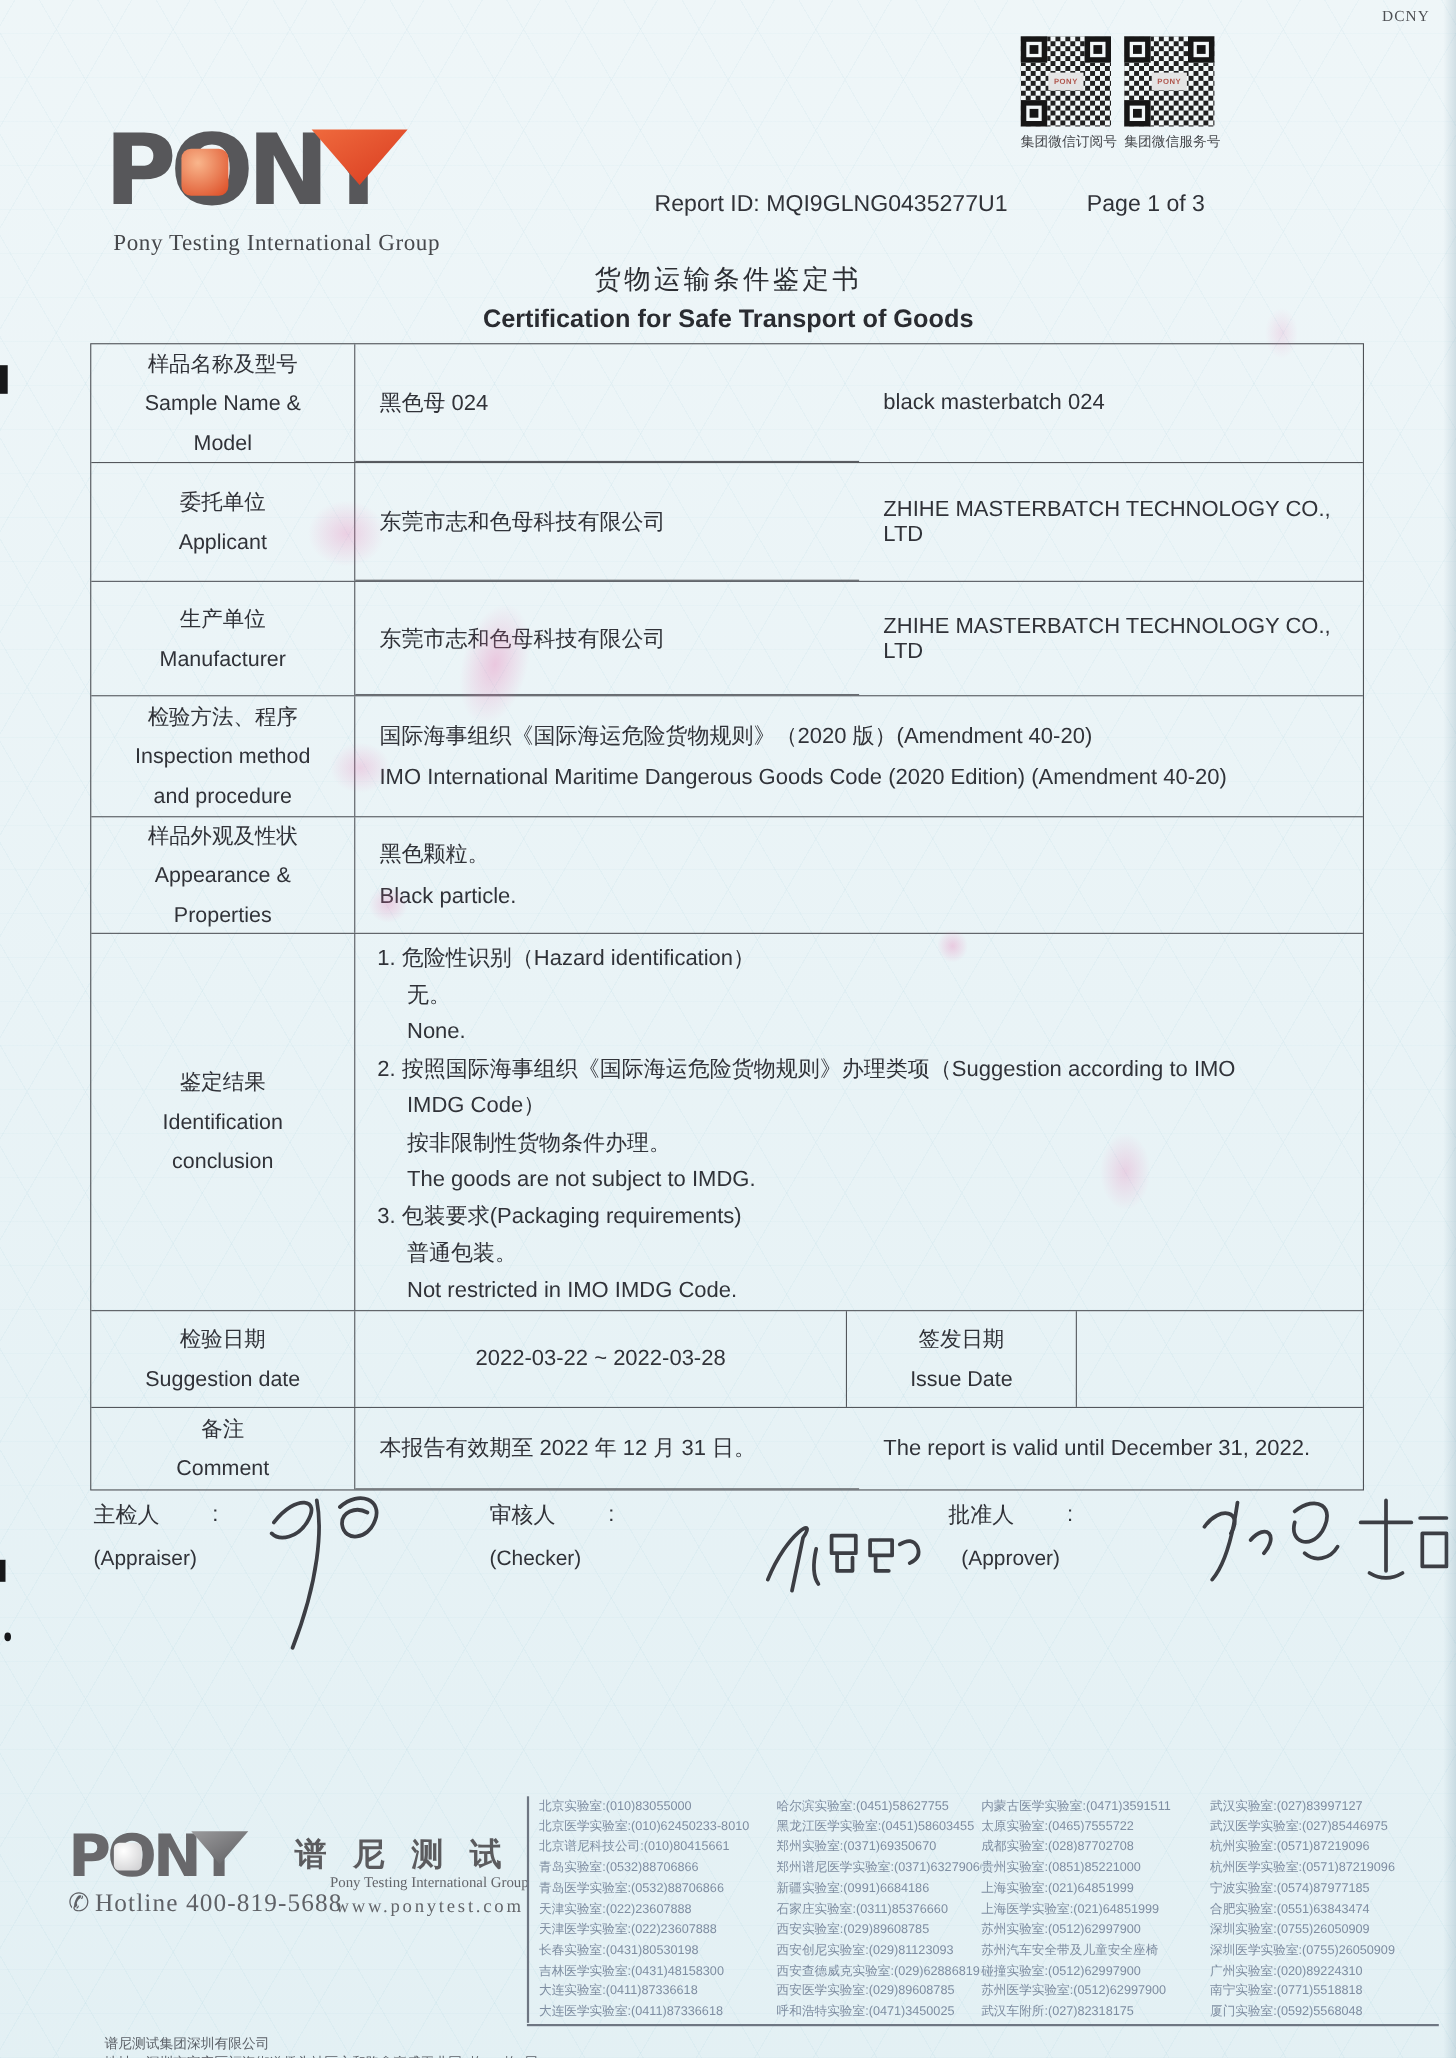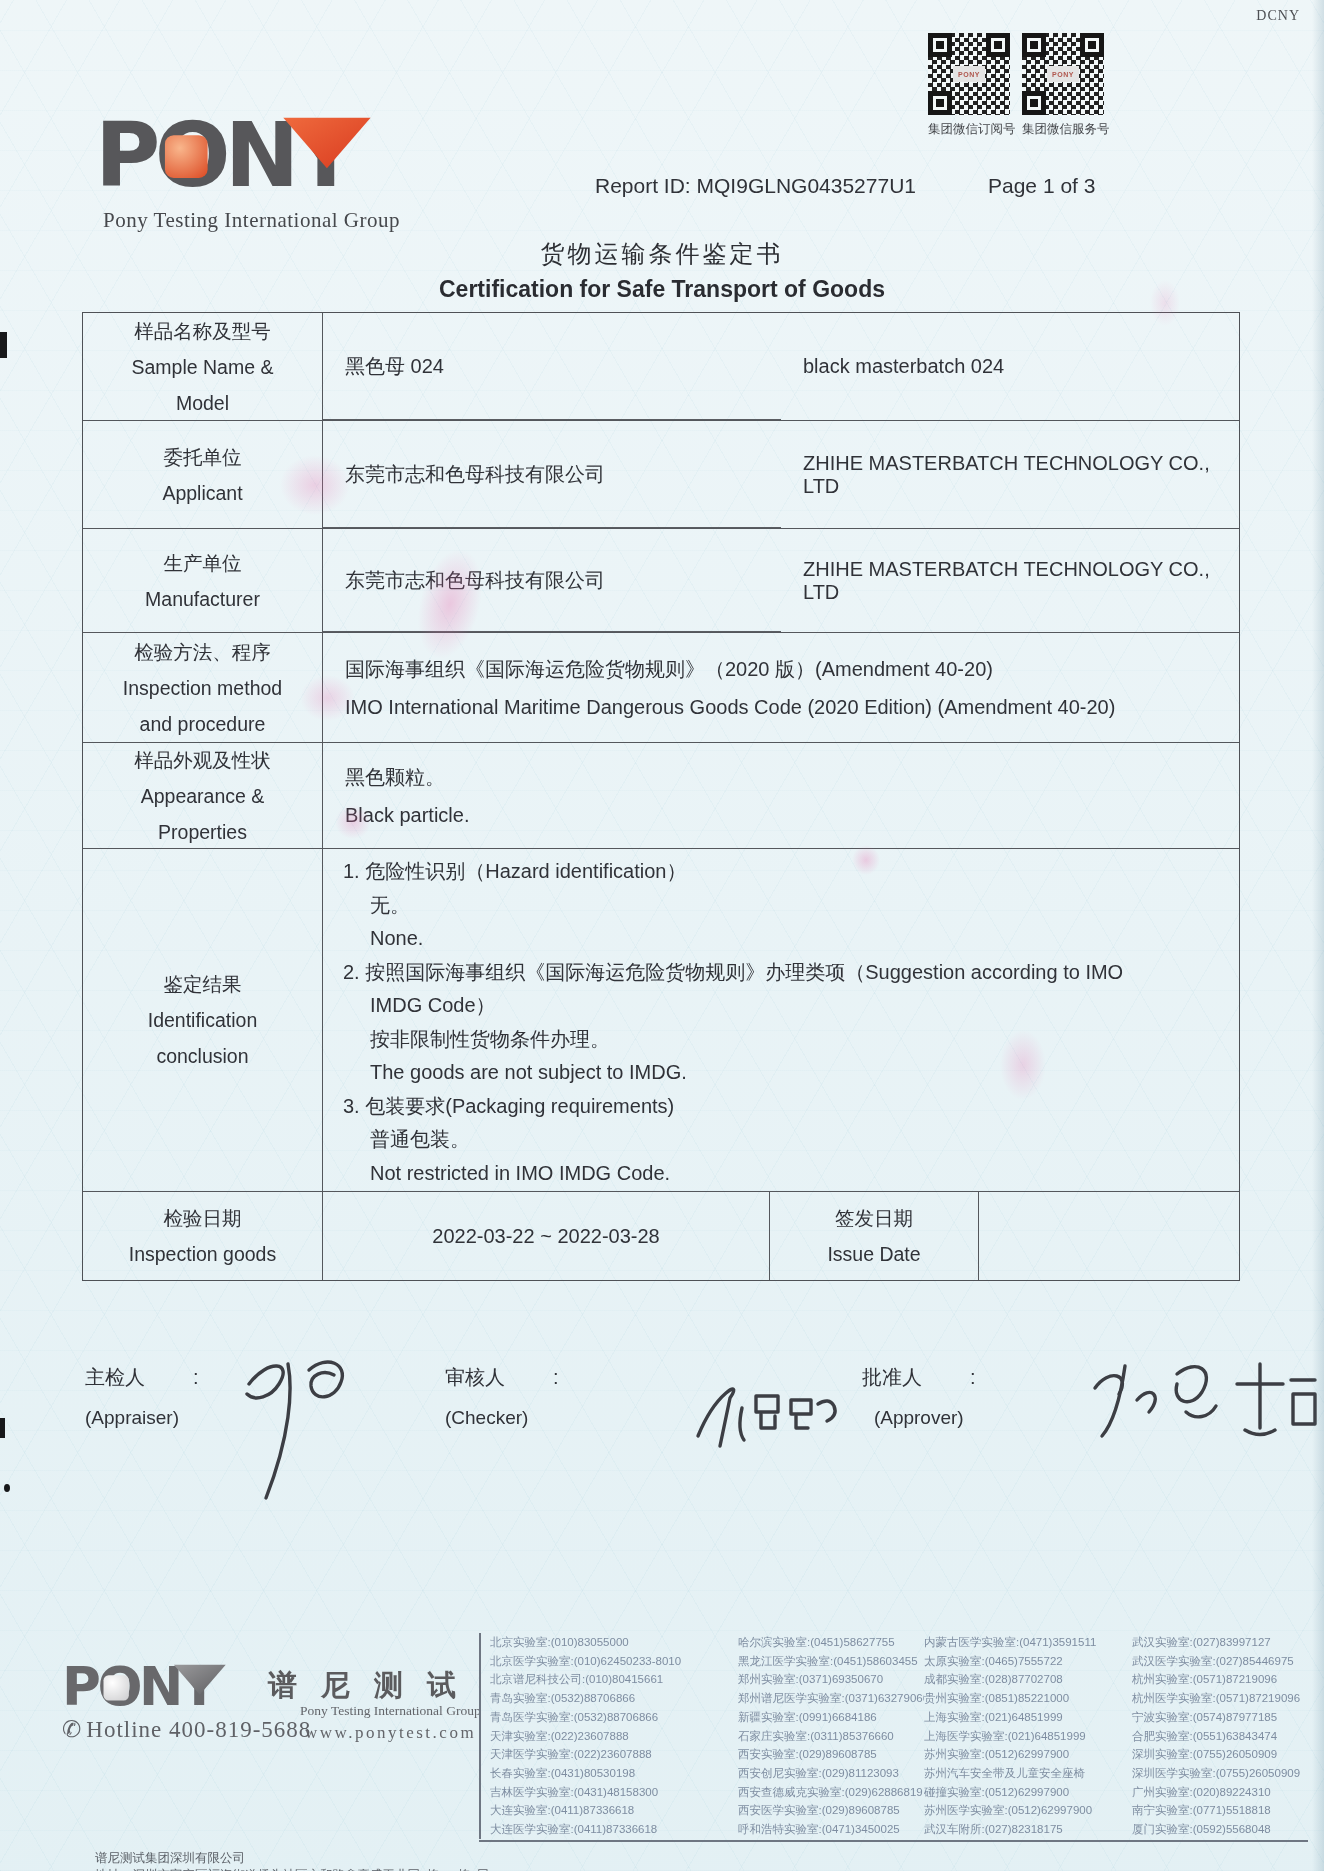--- a/index.html
+++ b/index.html
@@ -85,21 +85,21 @@
     font-size:13.5px; color:#63656a; }
   .f-site { position:absolute; left:305px; top:1723px; font-family:"Liberation Serif",serif;
     font-size:17px; letter-spacing:2.5px; color:#63656a; }
   .f-hotline { position:absolute; left:62px; top:1716px; font-family:"Liberation Serif",serif;
     font-size:23px; color:#5f6166; letter-spacing:1px; display:flex; align-items:center; gap:4px; }
   .f-company { position:absolute; left:95px; top:1850px; font-size:12.5px; line-height:16.5px;
     color:#5b6067;font-family:Liberation Serif, serif; }
   .labs { position:absolute; left:490px; top:1633px; display:flex; color:#7e8da1;
     font-size:11.5px; line-height:18.7px; }
   .labs > div { white-space:nowrap; overflow:hidden; }
-  .lab-c1 { width:216px; } .lab-c2 { width:186px;margin-left:32px; } .lab-c3 { width:208px; } .lab-c4 { width:204px; }
+  .lab-c1 { width:216px; } .lab-c2 { width:186px; } .lab-c3 { width:208px; } .lab-c4 { width:204px; }
   .labs-vline { position:absolute; left:479px; top:1633px; width:1.5px; height:206px; background:#6e7682; }
   .labs-hline { position:absolute; left:479px; top:1840px; width:829px; height:1.8px; background:#6e7682; }
 
   
   .blot { position:absolute; border-radius:50%;
     background:radial-gradient(closest-side, rgba(231,108,173,.55), rgba(231,108,173,0)); }
   .edge-mark { position:absolute; background:#17181a; }
 </style>
 </head>
 <body>
@@ -215,26 +215,34 @@
           <div class="lvl2">按非限制性货物条件办理。</div>
           <div class="lvl2">The goods are not subject to IMDG.</div>
           <div class="lvl1">3. 包装要求(Packaging requirements)</div>
           <div class="lvl2">普通包装。</div>
           <div class="lvl2">Not restricted in IMO IMDG Code.</div>
         </div>
     </div>
 
     <div class="trow row-h7">
       <div class="lcell">检验日期
-Inspection goods</div>
+Suggestion date</div>
       <div class="dcell-val dval1">2022-03-22 ~ 2022-03-28</div>
       <div class="dcell-label">签发日期
 Issue Date</div>
     </div>
 
+    <div class="trow row-h8">
+      <div class="lcell">备注
+Comment</div>
+      <div class="vwrap">
+        <div class="vsub first">本报告有效期至 2022 年 12 月 31 日。</div>
+        <div class="vsub">The report is valid until December 31, 2022.</div>
+      </div>
+    </div>
   </div>
 
   <div class="sig-block" style="left:85px; top:1364px;">
     <div class="sig-zh">
       <span>主检人</span>
       <span class="sig-colon">:</span>
     </div>
     <div class="sig-en">(Appraiser)</div>
   </div>
   <svg class="sig-svg" style="left:235px; top:1348px;" width="130" height="160" viewBox="0 0 130 160">

